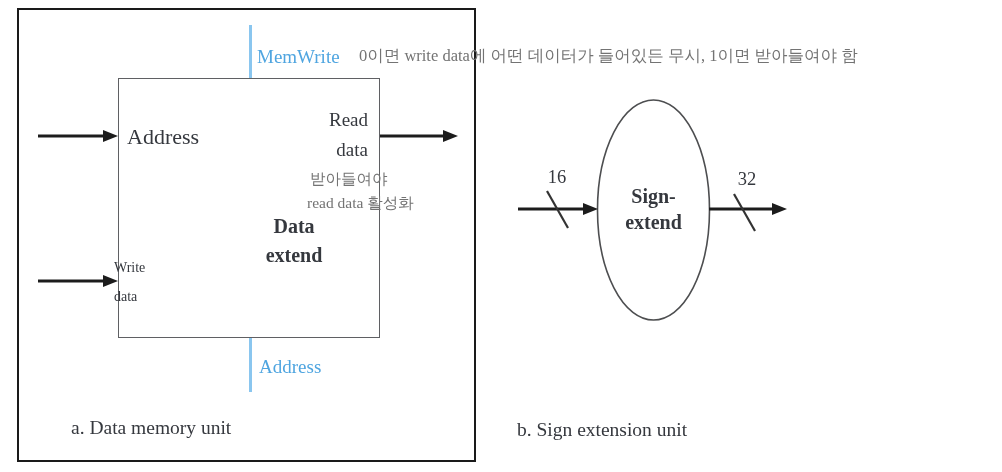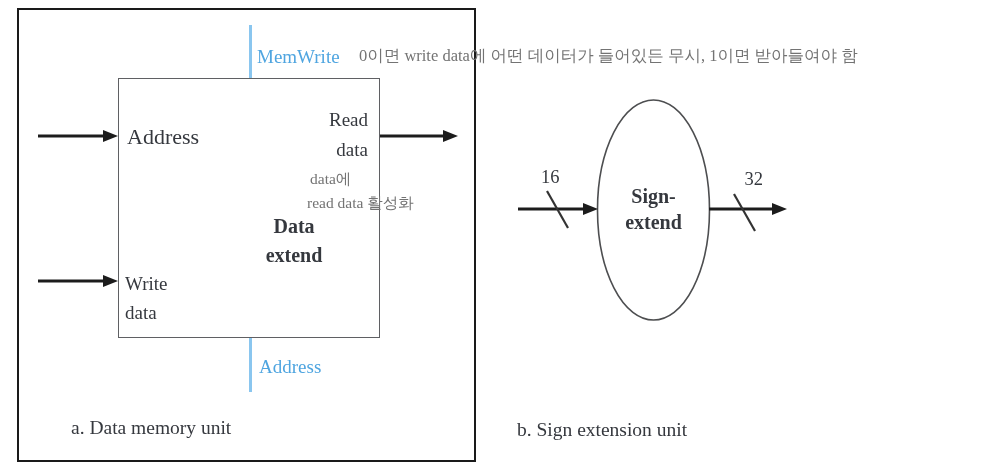--- a/index.html
+++ b/index.html
@@ -19,25 +19,25 @@
   .blue{color:#4fa5e0;}
   .bold{font-weight:bold;}
   .kr{color:#737373;}
   .memwrite-label{left:257px;top:47px;font-size:19px;line-height:20px;}
   .note1{left:359px;top:47px;font-size:16.5px;line-height:18px;}
   .address-label{left:127px;top:127px;font-size:22px;line-height:20px;}
   .read-label{left:288px;top:105px;width:80px;text-align:right;font-size:19px;line-height:30px;}
   .lw-note{left:310px;top:170px;font-size:15.5px;line-height:17px;}
   .readdata-note{left:307px;top:194px;font-size:15.5px;line-height:17px;}
   .datamemory-label{left:204px;top:212px;width:180px;text-align:center;font-size:20px;line-height:29px;}
-  .write-label{left:125px;top:253px;font-size:19px;line-height:29px;margin-top:16px;}
+  .write-label{left:114px;top:253px;font-size:14px;line-height:29px;}
   .memread-label{left:259px;top:357px;font-size:19px;line-height:20px;}
   .caption-a{left:35px;top:417px;font-size:19.5px;line-height:21px;margin-left:36px;}
-  .label16{left:541px;top:167px;width:32px;text-align:left;font-size:18.5px;line-height:20px;}
-  .label32{left:731px;top:169px;width:32px;text-align:right;font-size:18.5px;line-height:20px;}
+  .label16{left:541px;top:167px;width:32px;text-align:center;font-size:18.5px;line-height:20px;}
+  .label32{left:731px;top:169px;width:32px;text-align:center;font-size:18.5px;line-height:20px;}
   .signextend-label{left:593px;top:183px;width:121px;text-align:center;font-size:20px;line-height:26px;}
   .caption-b{left:517px;top:419px;font-size:19.5px;line-height:21px;}
   .line2{display:block;}
 </style>
 </head>
 <body>
 
 <div class="stage">
 
   <div class="box outer-box"></div>
@@ -74,21 +74,21 @@
   <div class="label blue memwrite-label">MemWrite</div>
   <div class="label kr note1">0이면 write data에 어떤 데이터가 들어있든 무시, 1이면 받아들여야 함</div>
 
   <div class="label address-label">Address</div>
 
   <div class="label read-label">
     <span class="line2">Read</span>
     <span class="line2">data</span>
   </div>
 
-  <div class="label kr lw-note">data에</div>
+  <div class="label kr lw-note">받아들여야</div>
   <div class="label kr readdata-note">read data 활성화</div>
 
   <div class="label bold datamemory-label">
     <span class="line2">Data</span>
     <span class="line2">extend</span>
   </div>
 
   <div class="label write-label">
     <span class="line2">Write</span>
     <span class="line2">data</span>

